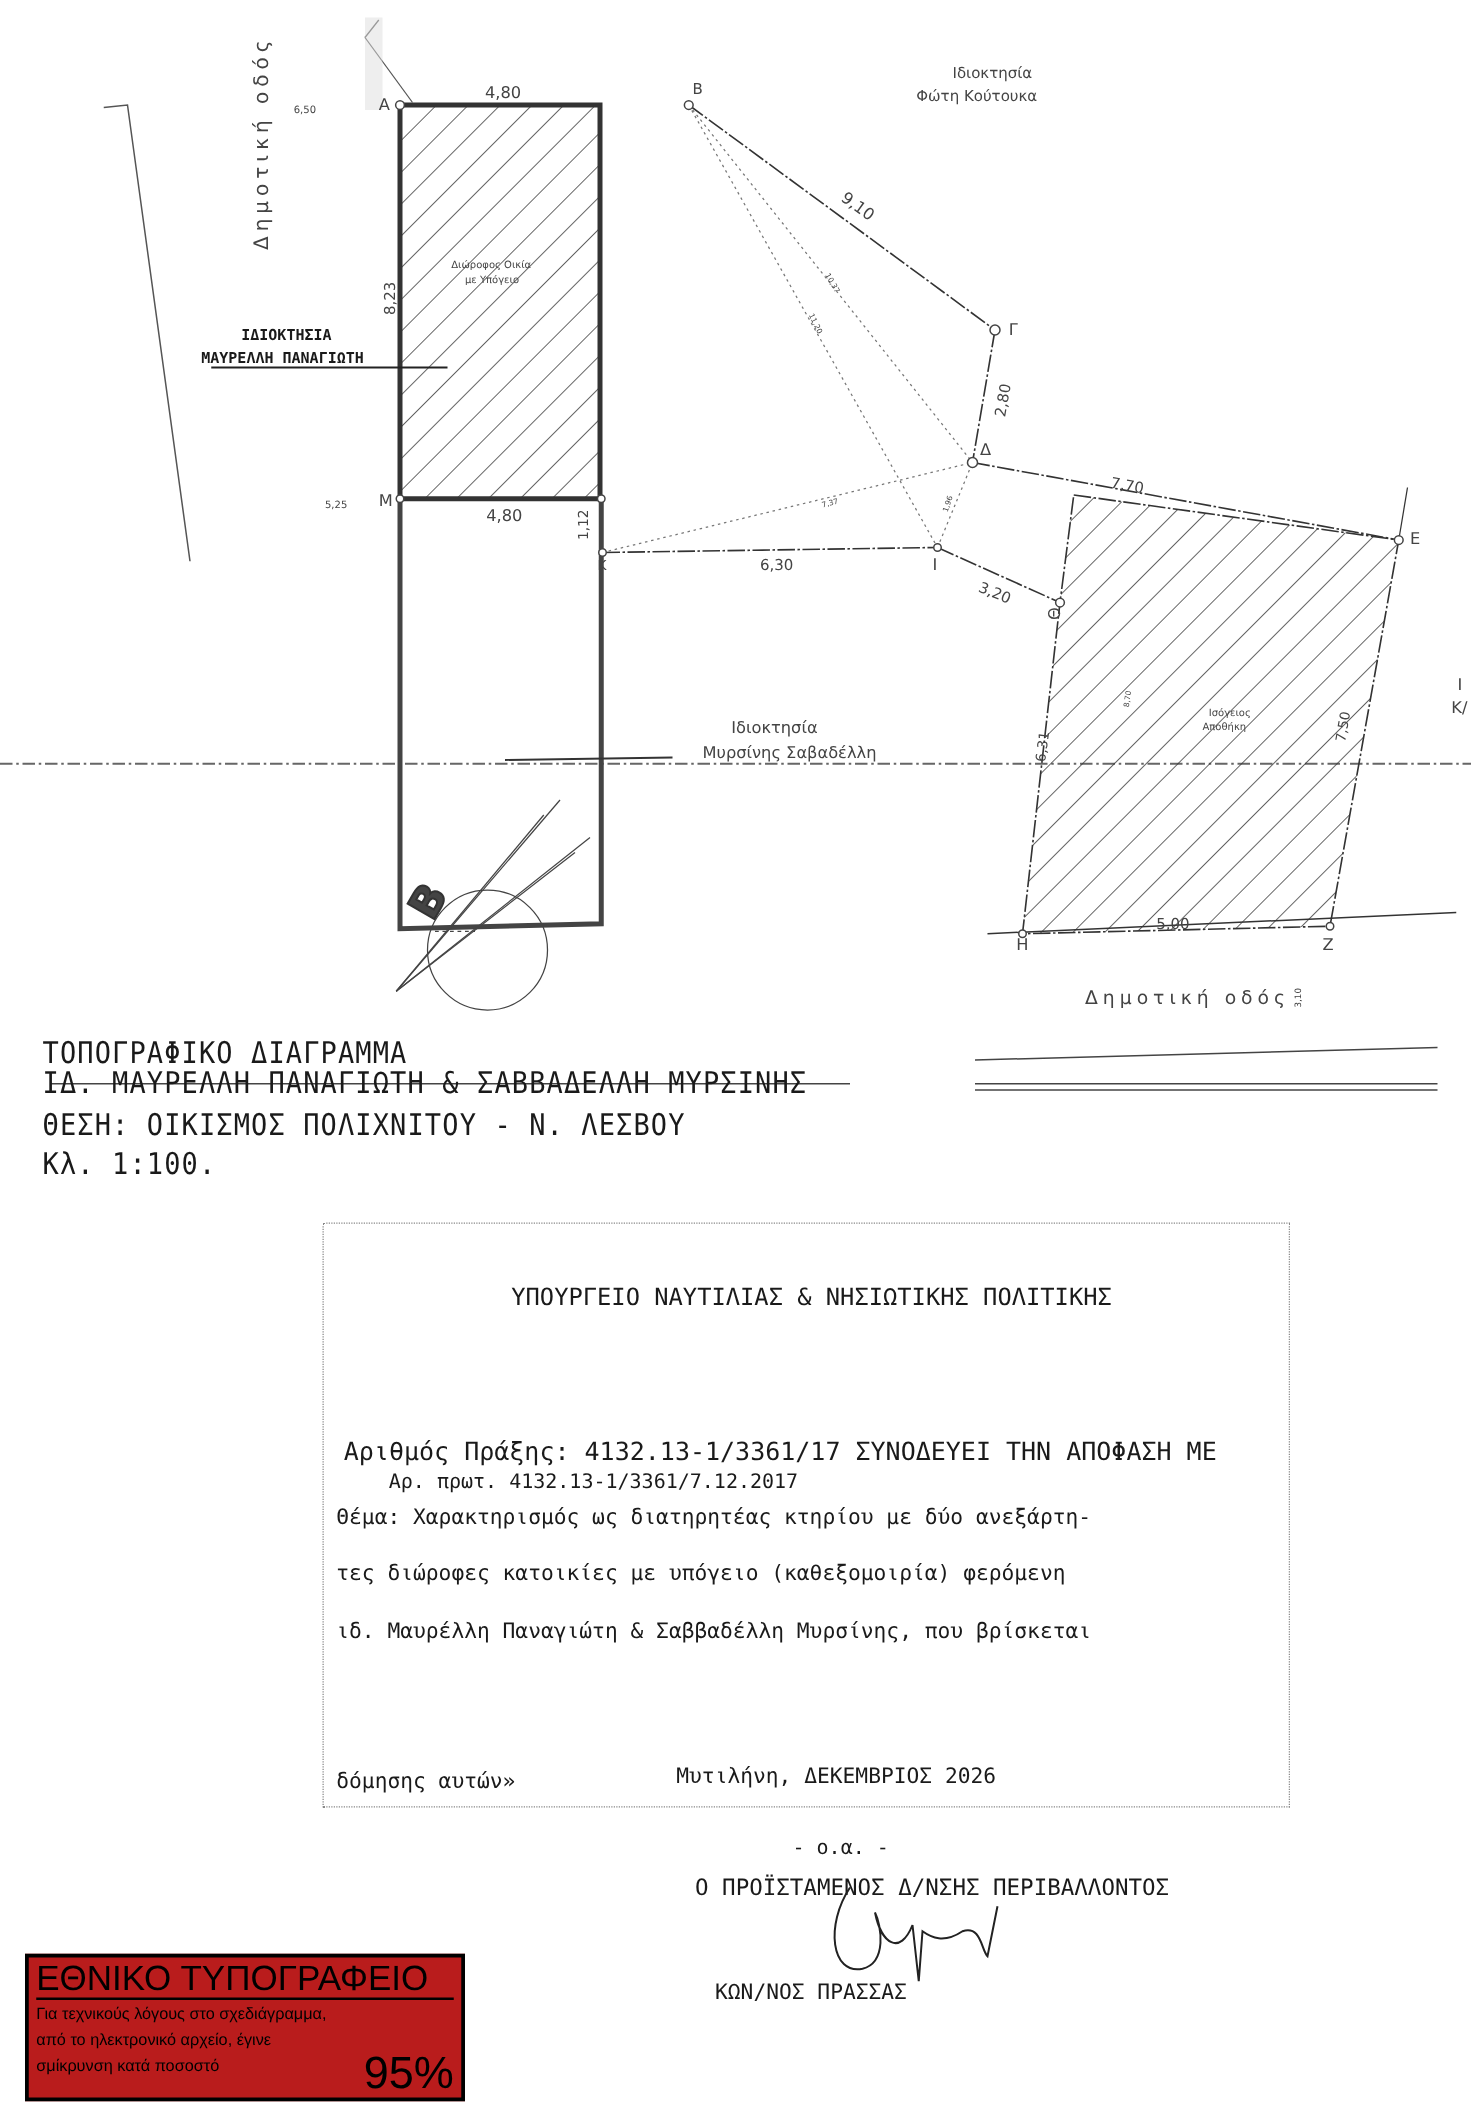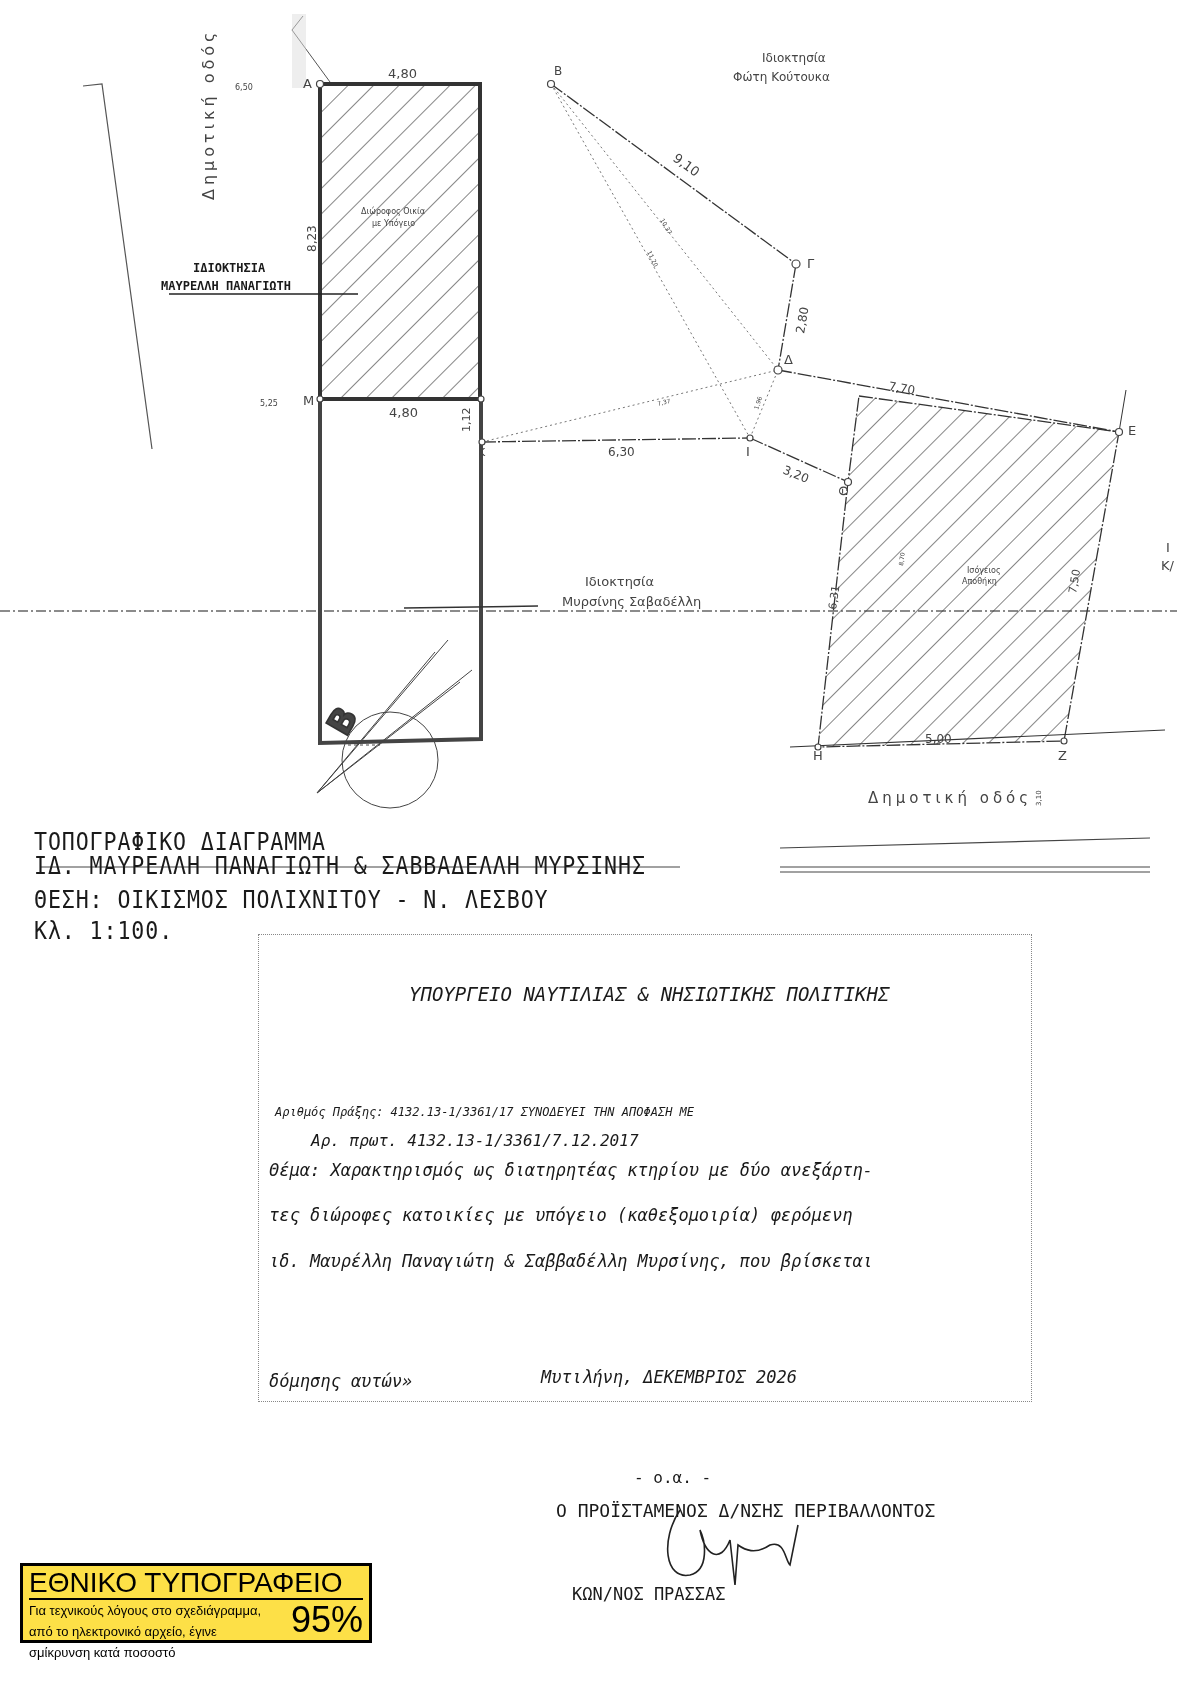--- a/index.html
+++ b/index.html
@@ -3,26 +3,26 @@
 <meta charset="utf-8">
 <style>
   html, body { margin:0; padding:0; background:#ffffff; }
   body { width:1177px; height:1694px; position:relative; overflow:hidden;
          font-family:"DejaVu Sans", sans-serif; color:#222; }
   #drawing { position:absolute; left:0; top:0; width:1177px; height:1694px; }
   .svgtxt { font-family:"DejaVu Sans", sans-serif; fill:#444; }
   .hand { font-family:"DejaVu Sans Mono", monospace; fill:#1a1a1a; }
   .title-line { position:absolute; font-family:"DejaVu Sans Mono", monospace; font-size:24px;
                 letter-spacing:1px; color:#1a1a1a; white-space:nowrap; transform:scaleX(0.9); transform-origin:left; }
-  .stamp-box { position:absolute; left:258px; top:934px; width:772px; height:466px;
-               border:1px dotted #888;font-style:italic; }
+  .stamp-box { position:absolute; left:258px; top:978px; width:772px; height:466px;
+               border:1px dotted #888; }
   .stamp-line { position:absolute; font-family:"DejaVu Sans Mono", monospace; color:#1a1a1a; white-space:nowrap; }
   .sig-line { position:absolute; font-family:"DejaVu Sans Mono", monospace; color:#1a1a1a; white-space:nowrap; }
-  .et-box { position:absolute; left:20px; top:1563px; width:352px; height:80px;
-            border:3px solid #000; background:#fde047; box-sizing:border-box; padding:2px 6px; }
+  .et-box { position:absolute; left:20px; top:1563px; width:352px; height:118px;
+            border:3px solid #000; background:#b91c1c; box-sizing:border-box; padding:2px 6px; }
   .et-title { font-family:"Liberation Sans", sans-serif; font-size:28px; line-height:30px; color:#000;
               border-bottom:2px solid #000; letter-spacing:0px; white-space:nowrap; }
   .et-text { font-family:"Liberation Sans", sans-serif; font-size:13px; line-height:21px; color:#000; white-space:nowrap; }
   .et-pct { position:absolute; right:6px; bottom:0px; font-family:"Liberation Sans", sans-serif;
             font-size:36px; line-height:40px; color:#000; }
 </style>
 </head>
 <body>
 
 <svg id="drawing" viewBox="0 0 1177 1694" xmlns="http://www.w3.org/2000/svg">
@@ -155,21 +155,21 @@
   </g>
 </svg>
 
 <div class="title-line" style="left:34px;top:828px;">ΤΟΠΟΓΡΑΦΙΚΟ ΔΙΑΓΡΑΜΜΑ</div>
 <div class="title-line" style="left:34px;top:852px;">ΙΔ. ΜΑΥΡΕΛΛΗ ΠΑΝΑΓΙΩΤΗ &amp; ΣΑΒΒΑΔΕΛΛΗ ΜΥΡΣΙΝΗΣ</div>
 <div class="title-line" style="left:34px;top:886px;">ΘΕΣΗ: ΟΙΚΙΣΜΟΣ ΠΟΛΙΧΝΙΤΟΥ - Ν. ΛΕΣΒΟΥ</div>
 <div class="title-line" style="left:34px;top:917px;">Κλ. 1:100.</div>
 
 <div class="stamp-box">
   <div class="stamp-line" style="left:150px;top:48px;font-size:19px;">ΥΠΟΥΡΓΕΙΟ ΝΑΥΤΙΛΙΑΣ &amp; ΝΗΣΙΩΤΙΚΗΣ ΠΟΛΙΤΙΚΗΣ</div>
-  <div class="stamp-line" style="left:16px;top:170px;font-size:12px;text-align:center;">Αριθμός Πράξης: 4132.13-1/3361/17 ΣΥΝΟΔΕΥΕΙ ΤΗΝ ΑΠΟΦΑΣΗ ΜΕ</div>
+  <div class="stamp-line" style="left:16px;top:170px;font-size:20px;text-align:center;">Αριθμός Πράξης: 4132.13-1/3361/17 ΣΥΝΟΔΕΥΕΙ ΤΗΝ ΑΠΟΦΑΣΗ ΜΕ</div>
   <div class="stamp-line" style="left:52px;top:196px;font-size:16px;">Αρ. πρωτ. 4132.13-1/3361/7.12.2017</div>
   <div class="stamp-line" style="left:10px;top:225px;font-size:17px;">Θέμα: Χαρακτηρισμός ως διατηρητέας κτηρίου με δύο ανεξάρτη-</div>
   <div class="stamp-line" style="left:10px;top:270px;font-size:17px;">τες διώροφες κατοικίες με υπόγειο (καθεξομοιρία) φερόμενη</div>
   <div class="stamp-line" style="left:10px;top:316px;font-size:17px;">ιδ. Μαυρέλλη Παναγιώτη &amp; Σαββαδέλλη Μυρσίνης, που βρίσκεται</div>
   <div class="stamp-line" style="left:10px;top:436px;font-size:17px;">δόμησης αυτών»</div>
   <div class="stamp-line" style="left:282px;top:432px;font-size:17px;">Μυτιλήνη, ΔΕΚΕΜΒΡΙΟΣ 2026</div>
 </div>
 
 <div class="sig-line" style="left:634px;top:1468px;font-size:16px;">- ο.α. -</div>
 <div class="sig-line" style="left:556px;top:1500px;font-size:18px;">Ο ΠΡΟΪΣΤΑΜΕΝΟΣ Δ/ΝΣΗΣ ΠΕΡΙΒΑΛΛΟΝΤΟΣ</div>

